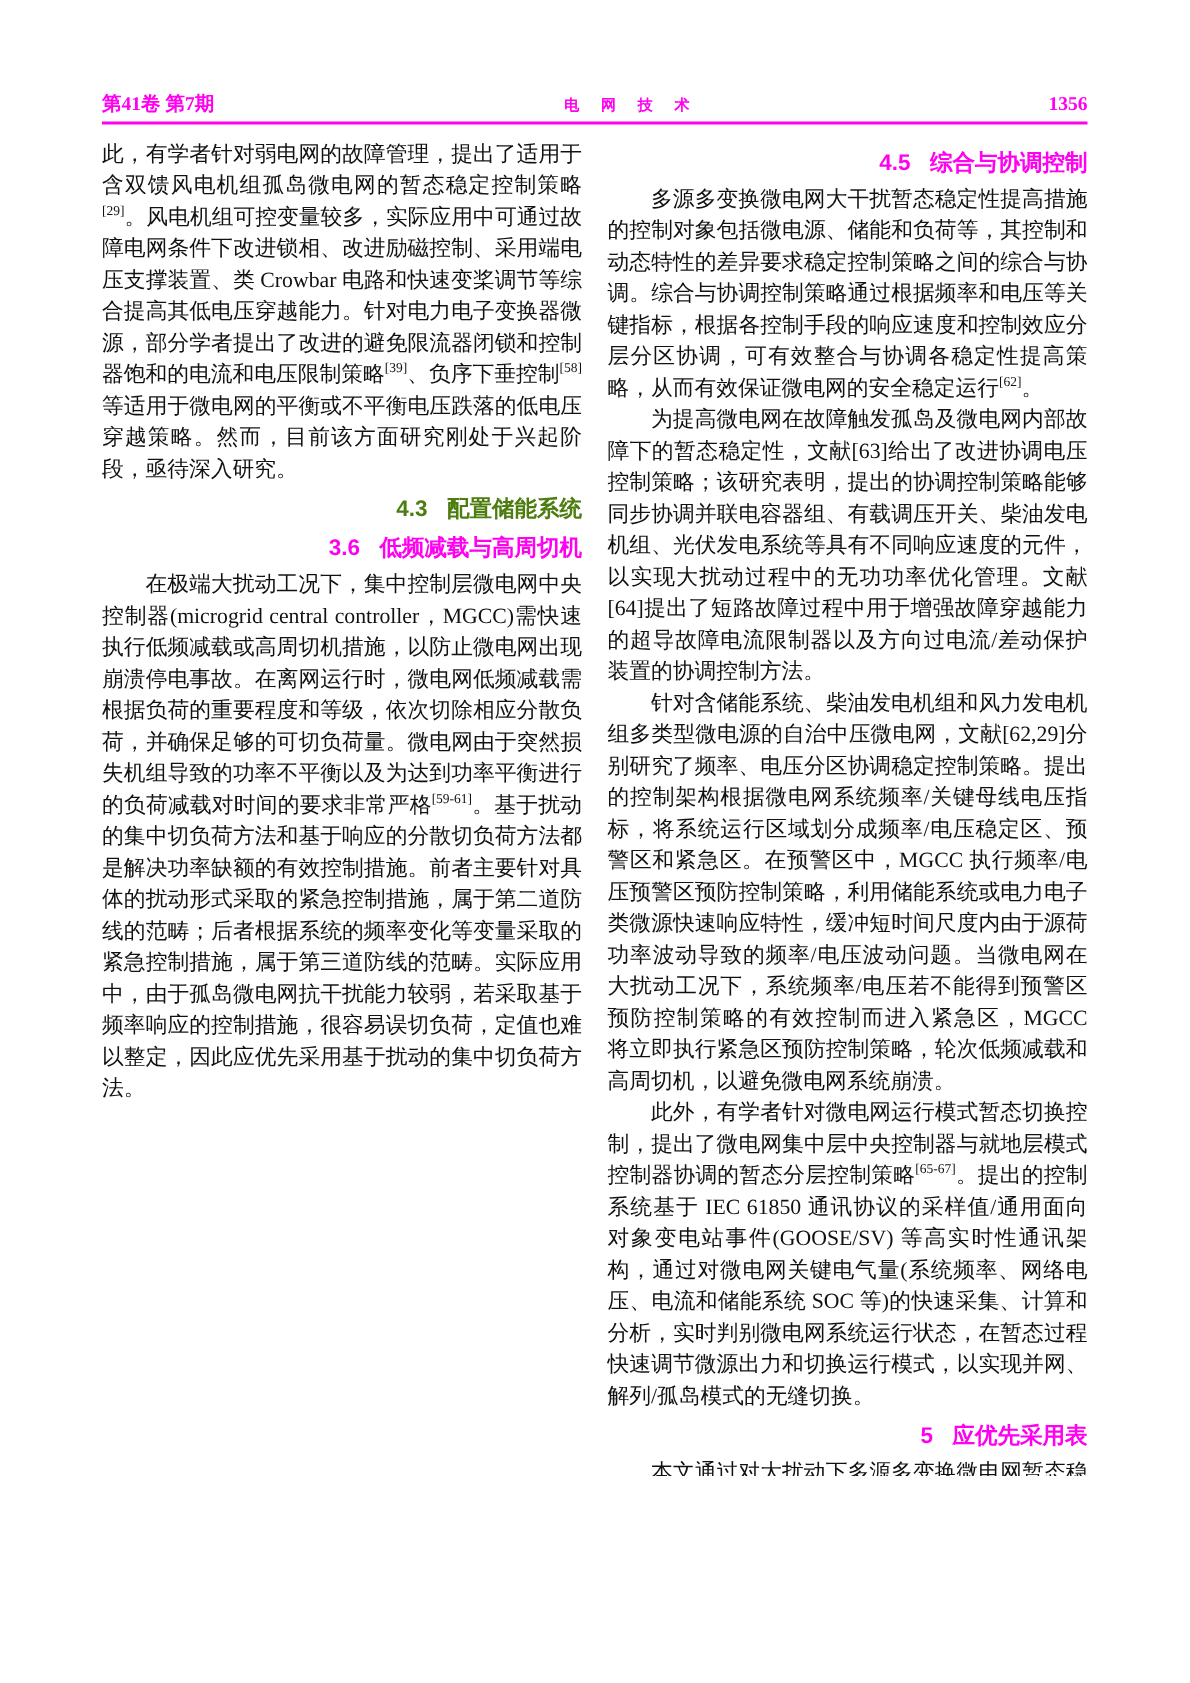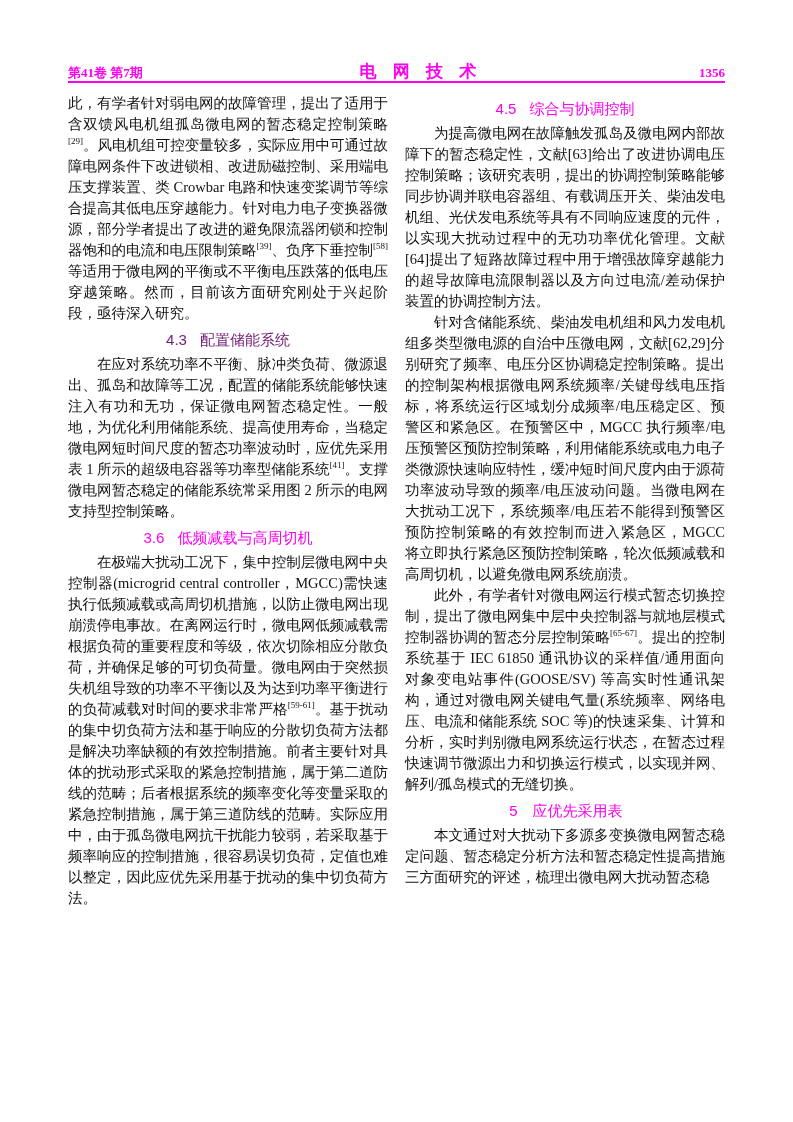--- a/index.html
+++ b/index.html
@@ -17,21 +17,21 @@
     left: 68px;
     top: 60px;
     width: 657px;
     display: flex;
     justify-content: space-between;
     align-items: baseline;
     font-weight: bold;
     font-size: 13px;
     font-family: "Liberation Serif", "DejaVu Serif", serif;
   }
-  .header .h-center { letter-spacing: 6px; font-size: 17px; }
+  .header .h-center { letter-spacing: 6px; font-size: 10px; }
   .header-rule {
     position: absolute;
     left: 68px;
     top: 81px;
     width: 657px;
     height: 2px;
   }
   .columns {
     position: absolute;
     left: 68px;
@@ -46,26 +46,26 @@
     line-height: 21px;
     text-align: justify;
   }
   .para {
     margin: 0;
     text-indent: 2em;
   }
   .para.no-indent { text-indent: 0; }
   .sec-heading {
     font-family: "Liberation Sans", "DejaVu Sans", sans-serif;
-    font-weight: normal;
+    font-weight: bold;
     font-size: 15px;
     line-height: 21px;
     margin: 5px 0 4px 0;
     text-indent: 0;
-    text-align: center;
+    text-align: right;
   }
   .sec-num { display: inline-block; min-width: 12px; margin-right: 13px; }
   sup.cite {
     font-size: 9px;
     line-height: 0;
     vertical-align: super;
   }
 </style>
 </head>
 <body>
@@ -74,27 +74,27 @@
   <div class="header" style="color: rgb(255, 0, 240);">
     <span class="h-left">第41卷 第7期</span>
     <span class="h-center">电  网  技  术</span>
     <span class="h-right">1356</span>
   </div>
   <div class="header-rule" style="background: rgb(255, 0, 240);"></div>
 
   <div class="columns">
     <div class="col" id="col-left">
         <p class="para no-indent"><span>此，有学者针对弱电网的故障管理，提出了适用于含双馈风电机组孤岛微电网的暂态稳定控制策略</span><sup class="cite">[29]</sup><span>。风电机组可控变量较多，实际应用中可通过故障电网条件下改进锁相、改进励磁控制、采用端电压支撑装置、类 Crowbar 电路和快速变桨调节等综合提高其低电压穿越能力。针对电力电子变换器微源，部分学者提出了改进的避免限流器闭锁和控制器饱和的电流和电压限制策略</span><sup class="cite">[39]</sup><span>、负序下垂控制</span><sup class="cite">[58]</sup><span>等适用于微电网的平衡或不平衡电压跌落的低电压穿越策略。然而，目前该方面研究刚处于兴起阶段，亟待深入研究。</span></p>
-        <div class="sec-heading" style="color: #701a75;"><span class="sec-num">4.3</span><span>配置储能系统</span></div>
-        <p class="para"><span>在应对系统功率不平衡、脉冲类负荷、微源退出、孤岛和故障等工况，配置的储能系统能够快速注入有功和无功，保证微电网暂态稳定性。一般地，为优化利用储能系统、提高使用寿命，当稳定微电网短时间尺度的暂态功率波动时，应优先采用表 1 所示的超级电容器等功率型储能系统</span><sup class="cite">[41]</sup><span>。支撑微电网暂态稳定的储能系统常采用图 2 所示的电网支持型控制策略。</span></p>
+        <div class="sec-heading" style="color: #4d7c0f;"><span class="sec-num">4.3</span><span>配置储能系统</span></div>
         <div class="sec-heading" style="color: rgb(255, 0, 240);"><span class="sec-num">3.6</span><span>低频减载与高周切机</span></div>
         <p class="para"><span>在极端大扰动工况下，集中控制层微电网中央控制器(microgrid central controller，MGCC)需快速执行低频减载或高周切机措施，以防止微电网出现崩溃停电事故。在离网运行时，微电网低频减载需根据负荷的重要程度和等级，依次切除相应分散负荷，并确保足够的可切负荷量。微电网由于突然损失机组导致的功率不平衡以及为达到功率平衡进行的负荷减载对时间的要求非常严格</span><sup class="cite">[59-61]</sup><span>。基于扰动的集中切负荷方法和基于响应的分散切负荷方法都是解决功率缺额的有效控制措施。前者主要针对具体的扰动形式采取的紧急控制措施，属于第二道防线的范畴；后者根据系统的频率变化等变量采取的紧急控制措施，属于第三道防线的范畴。实际应用中，由于孤岛微电网抗干扰能力较弱，若采取基于频率响应的控制措施，很容易误切负荷，定值也难以整定，因此应优先采用基于扰动的集中切负荷方法。</span></p>
       </div>
     <div class="col" id="col-right">
         <div class="sec-heading" style="color: rgb(255, 0, 240);"><span class="sec-num">4.5</span><span>综合与协调控制</span></div>
+        <p class="para"><span>多源多变换微电网大干扰暂态稳定性提高措施的控制对象包括微电源、储能和负荷等，其控制和动态特性的差异要求稳定控制策略之间的综合与协调。综合与协调控制策略通过根据频率和电压等关键指标，根据各控制手段的响应速度和控制效应分层分区协调，可有效整合与协调各稳定性提高策略，从而有效保证微电网的安全稳定运行</span><sup class="cite">[62]</sup><span>。</span></p>
         <p class="para"><span>为提高微电网在故障触发孤岛及微电网内部故障下的暂态稳定性，文献[63]给出了改进协调电压控制策略；该研究表明，提出的协调控制策略能够同步协调并联电容器组、有载调压开关、柴油发电机组、光伏发电系统等具有不同响应速度的元件，以实现大扰动过程中的无功功率优化管理。文献[64]提出了短路故障过程中用于增强故障穿越能力的超导故障电流限制器以及方向过电流/差动保护装置的协调控制方法。</span></p>
         <p class="para"><span>针对含储能系统、柴油发电机组和风力发电机组多类型微电源的自治中压微电网，文献[62,29]分别研究了频率、电压分区协调稳定控制策略。提出的控制架构根据微电网系统频率/关键母线电压指标，将系统运行区域划分成频率/电压稳定区、预警区和紧急区。在预警区中，MGCC 执行频率/电压预警区预防控制策略，利用储能系统或电力电子类微源快速响应特性，缓冲短时间尺度内由于源荷功率波动导致的频率/电压波动问题。当微电网在大扰动工况下，系统频率/电压若不能得到预警区预防控制策略的有效控制而进入紧急区，MGCC 将立即执行紧急区预防控制策略，轮次低频减载和高周切机，以避免微电网系统崩溃。</span></p>
         <p class="para"><span>此外，有学者针对微电网运行模式暂态切换控制，提出了微电网集中层中央控制器与就地层模式控制器协调的暂态分层控制策略</span><sup class="cite">[65-67]</sup><span>。提出的控制系统基于 IEC 61850 通讯协议的采样值/通用面向对象变电站事件(GOOSE/SV) 等高实时性通讯架构，通过对微电网关键电气量(系统频率、网络电压、电流和储能系统 SOC 等)的快速采集、计算和分析，实时判别微电网系统运行状态，在暂态过程快速调节微源出力和切换运行模式，以实现并网、解列/孤岛模式的无缝切换。</span></p>
         <div class="sec-heading" style="color: rgb(255, 0, 240);"><span class="sec-num">5</span><span>应优先采用表</span></div>
         <p class="para"><span>本文通过对大扰动下多源多变换微电网暂态稳定问题、暂态稳定分析方法和暂态稳定性提高措施三方面研究的评述，梳理出微电网大扰动暂态稳</span></p>
       </div>
   </div>
 </div>
 
 </body></html>

